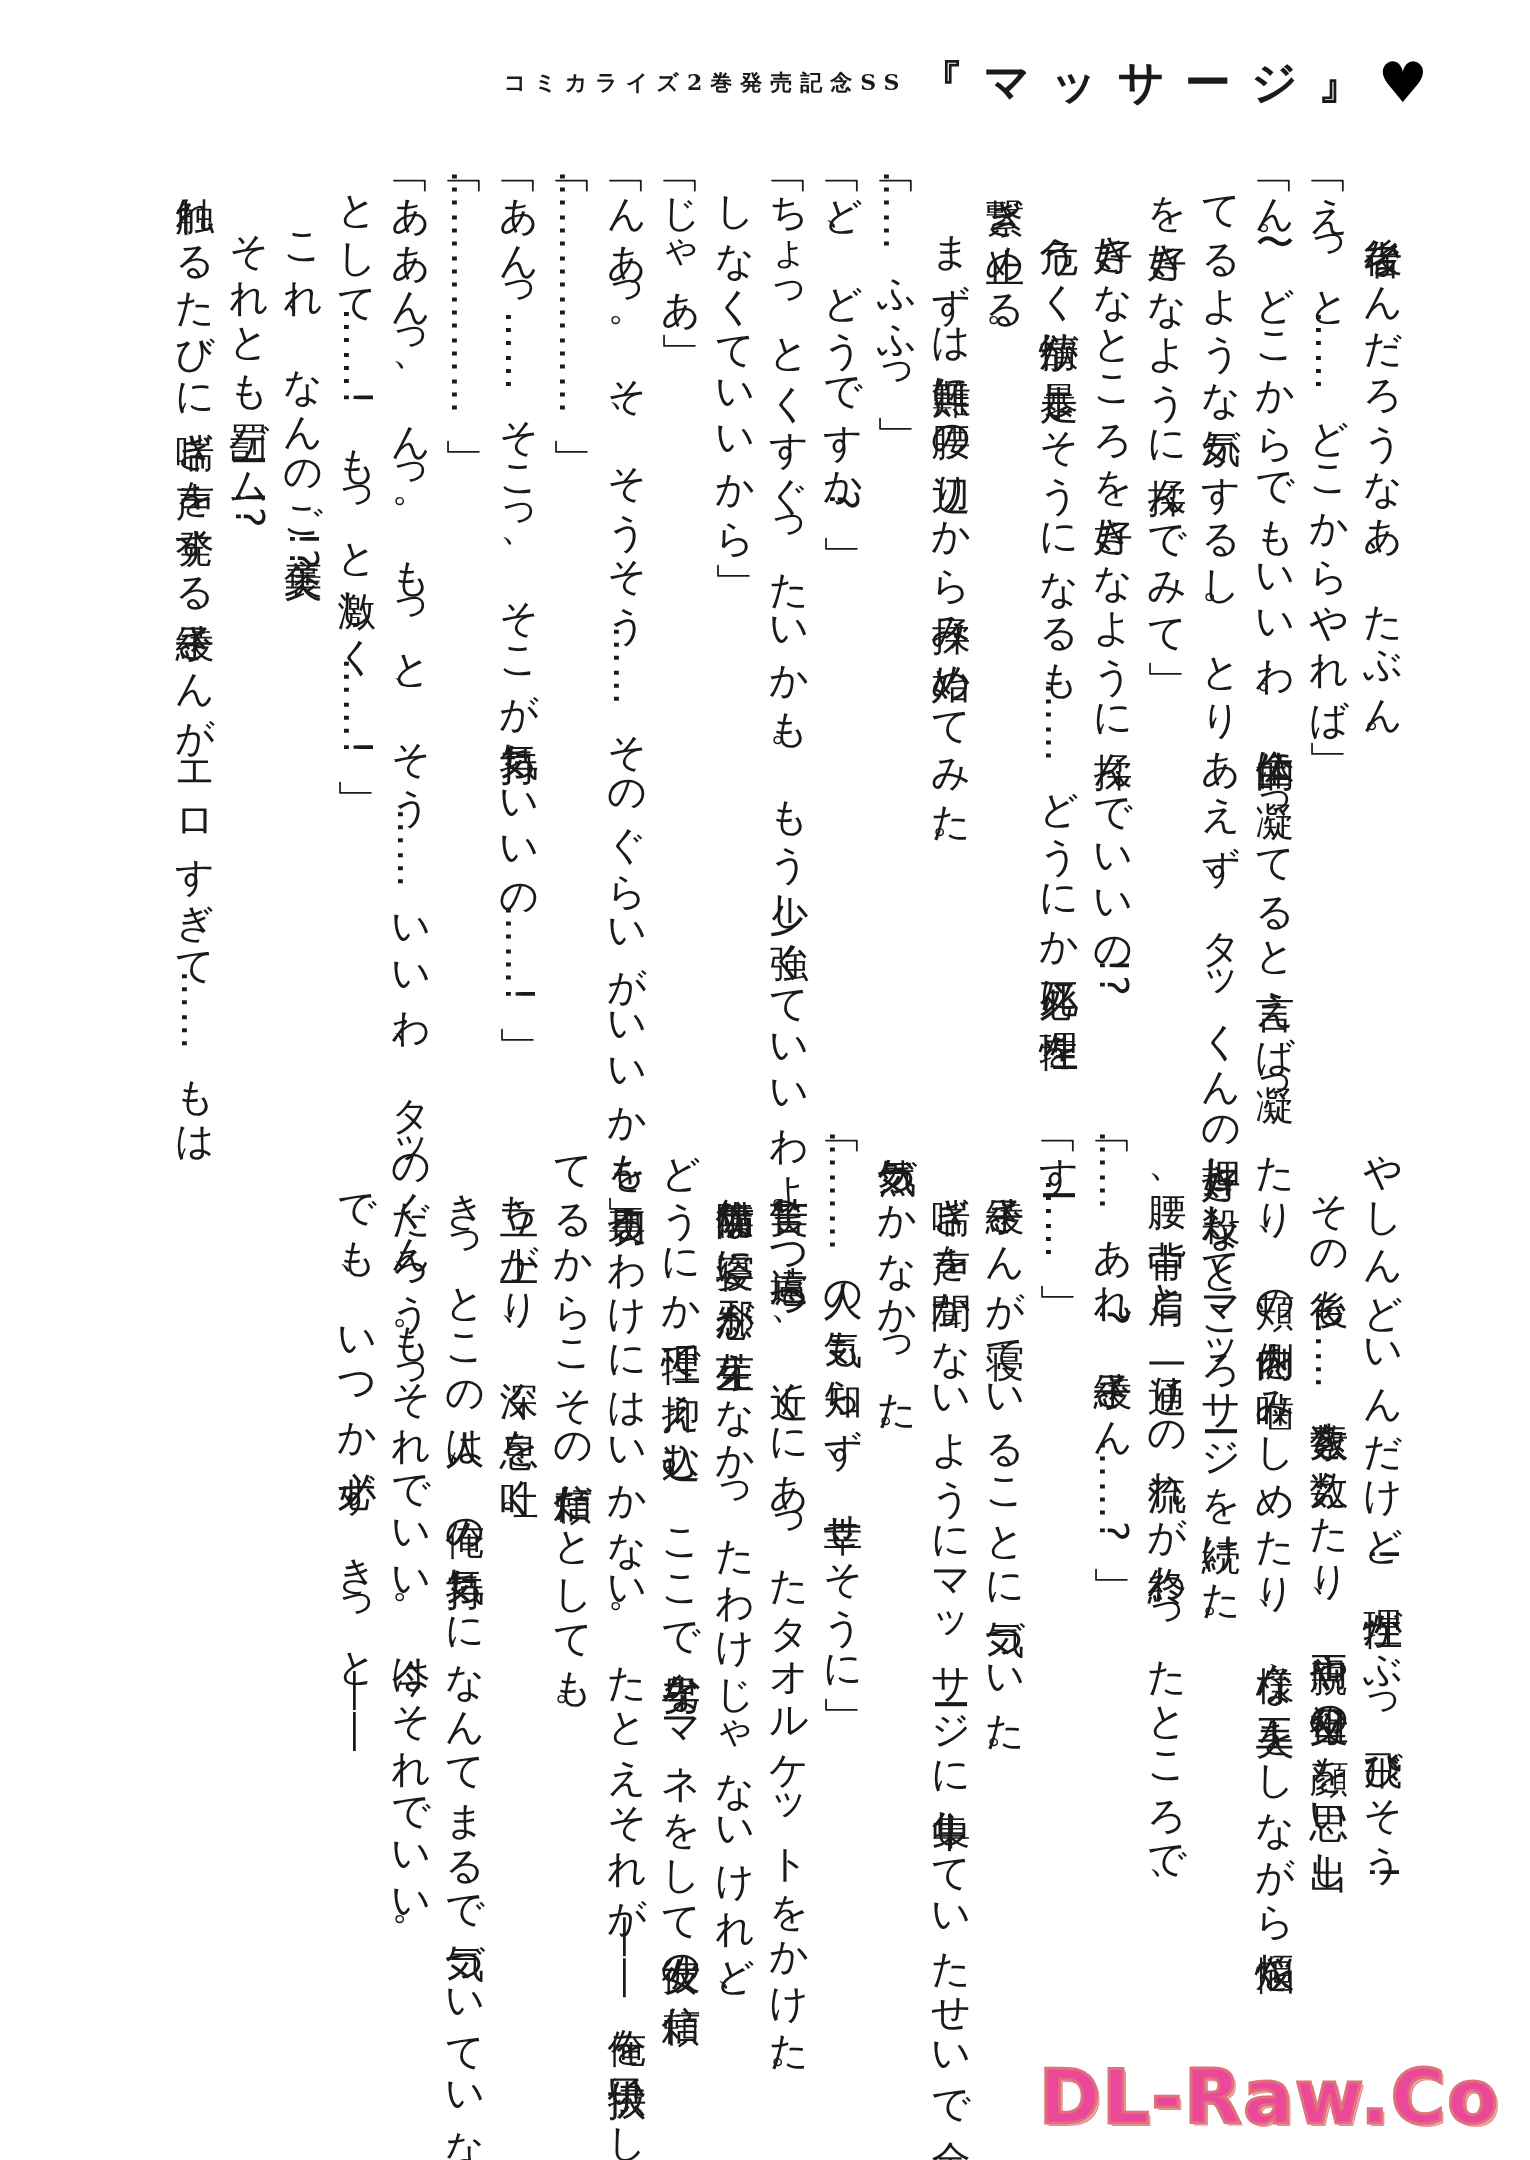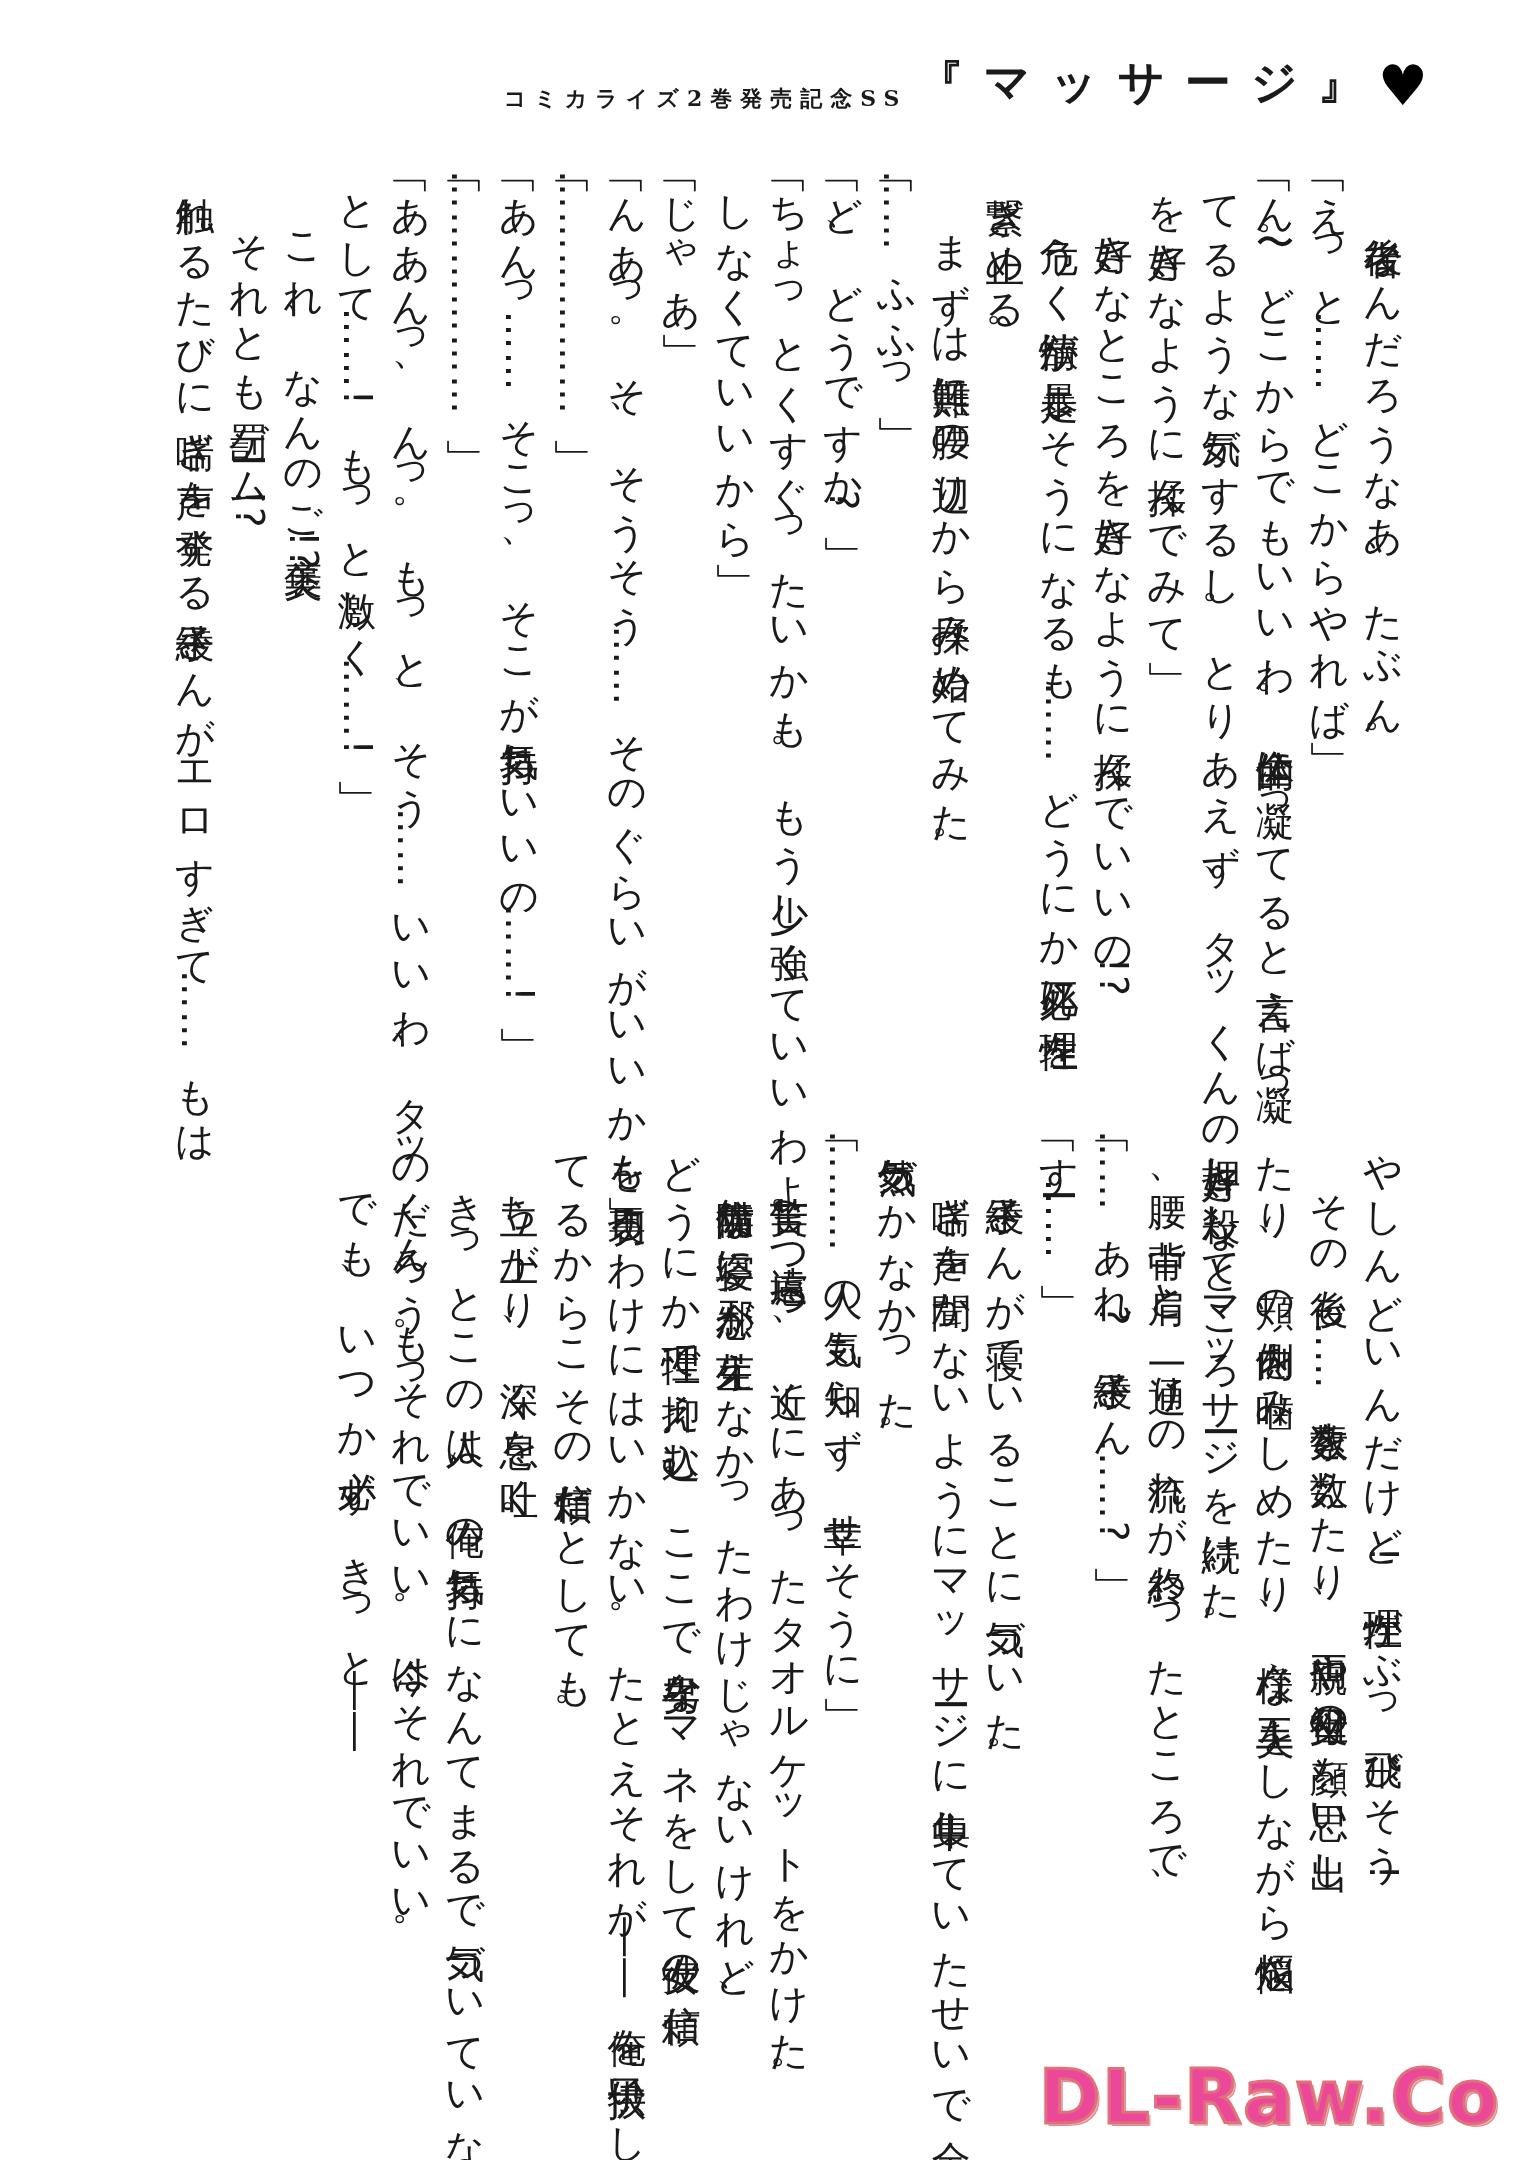--- a/index.html
+++ b/index.html
@@ -3,21 +3,21 @@
   <meta charset="utf-8">
   <style>
     html, body { margin: 0; padding: 0; background: #ffffff; }
     body {
       width: 1530px; height: 2160px; position: relative; overflow: hidden;
       color: #1a1a1a;
       font-family: "DejaVu Serif", "Liberation Serif", serif;
     }
     .header {
       position: absolute; top: 52px; right: 102px;
-      display: flex; align-items: flex-end; white-space: nowrap;
+      display: flex; align-items: center; white-space: nowrap;
     }
     .header-sub {
       font-family: "DejaVu Serif", serif;
       font-size: 22px; font-weight: bold; letter-spacing: 8px;
     }
     .header-title {
       font-family: "DejaVu Sans", sans-serif;
       font-size: 46px; font-weight: bold; letter-spacing: 20px; margin-left: 10px;
     }
     .header-heart {

